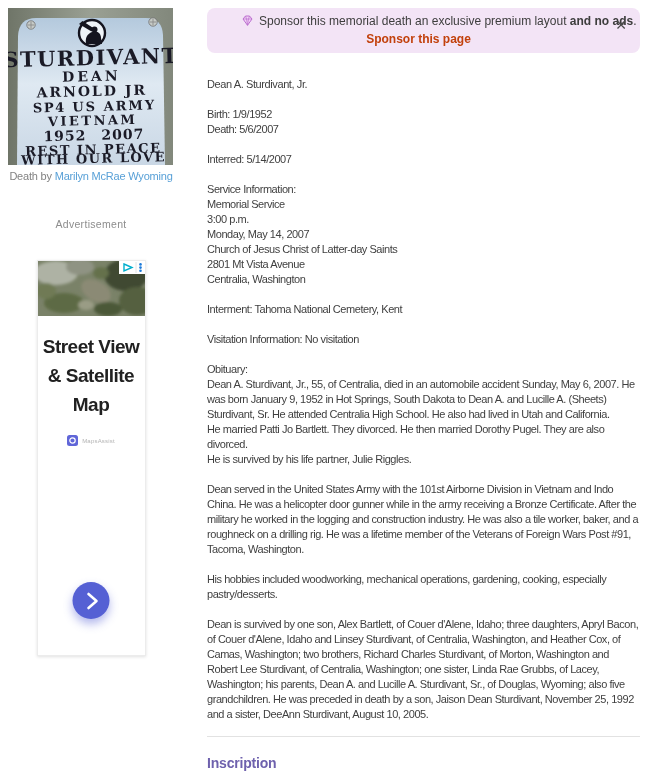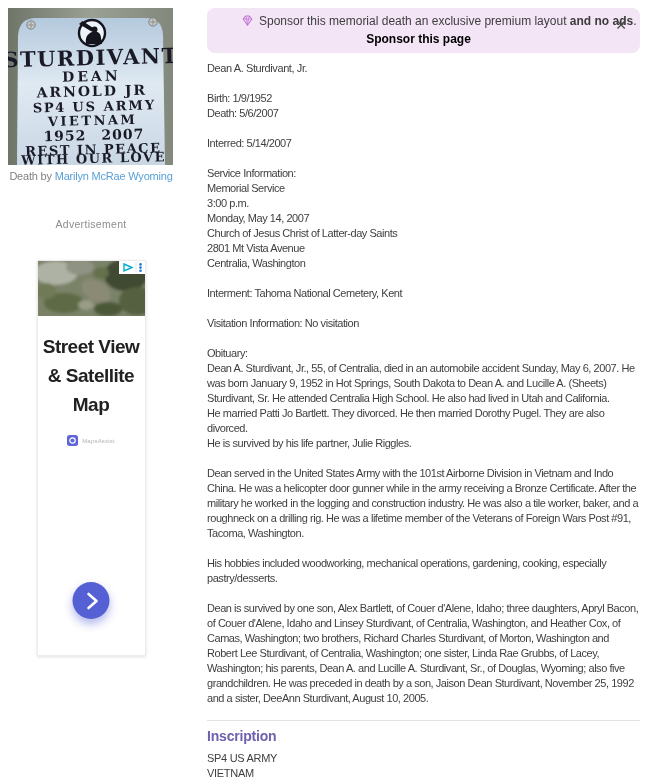--- a/index.html
+++ b/index.html
@@ -26,30 +26,30 @@
     justify-content:center; cursor:pointer; box-shadow:0 5px 10px rgba(85,96,212,0.45); }
 
   
   .main-col { position:absolute; left:207px; top:8px; width:433px; }
   .banner { position:relative; background:#f3e4f6; border-radius:8px; padding:5px 44px 6px 34px;
     text-align:center; }
   .banner-line1 { font-size:12px; line-height:16px; color:#3d3d3d; white-space:nowrap; }
   .banner-line1 .gem { display:inline-block; vertical-align:-1px; margin-right:5px; }
   .banner-line1 b { font-weight:bold;text-align:center; }
   .banner-link { display:block; margin-top:1px; font-size:12px; line-height:16px; font-weight:bold;
-    color:#000000; text-decoration:none; cursor:pointer; }
+    color:#c2410c; text-decoration:none; cursor:pointer; }
   .banner-close { position:absolute; top:10px; right:13px; font-size:14px; line-height:14px;
     color:#4a4a4a; cursor:pointer; font-family:"DejaVu Sans",sans-serif; }
 
-  .mem-name { margin-top:8px; font-size:11px; line-height:15px; color:#3f3f3f; letter-spacing:-0.4px; }
+  .mem-name { margin-top:24px; font-size:11px; line-height:15px; color:#3f3f3f; letter-spacing:-0.4px; }
   .mem-details { margin-top:15px; font-size:11px; line-height:15px; color:#3f3f3f;
     letter-spacing:-0.45px; white-space:pre-line; }
 
   .divider { margin-top:14px; border-top:1px solid #e2e2e2; height:0; }
-  .insc-heading { margin-top:7px; font-size:14px; font-weight:bold; color:#6e61ad; letter-spacing:-0.2px; }
+  .insc-heading { margin-top:18px; font-size:14px; font-weight:bold; color:#6e61ad; letter-spacing:-0.2px; }
   .insc-lines { margin-top:7px; }
   .insc-line { font-size:11px; line-height:15px; color:#3f3f3f; letter-spacing:-0.3px; }
 </style>
 </head>
 <body>
 
 <div class="page">
 
   <div class="left-col">
 

